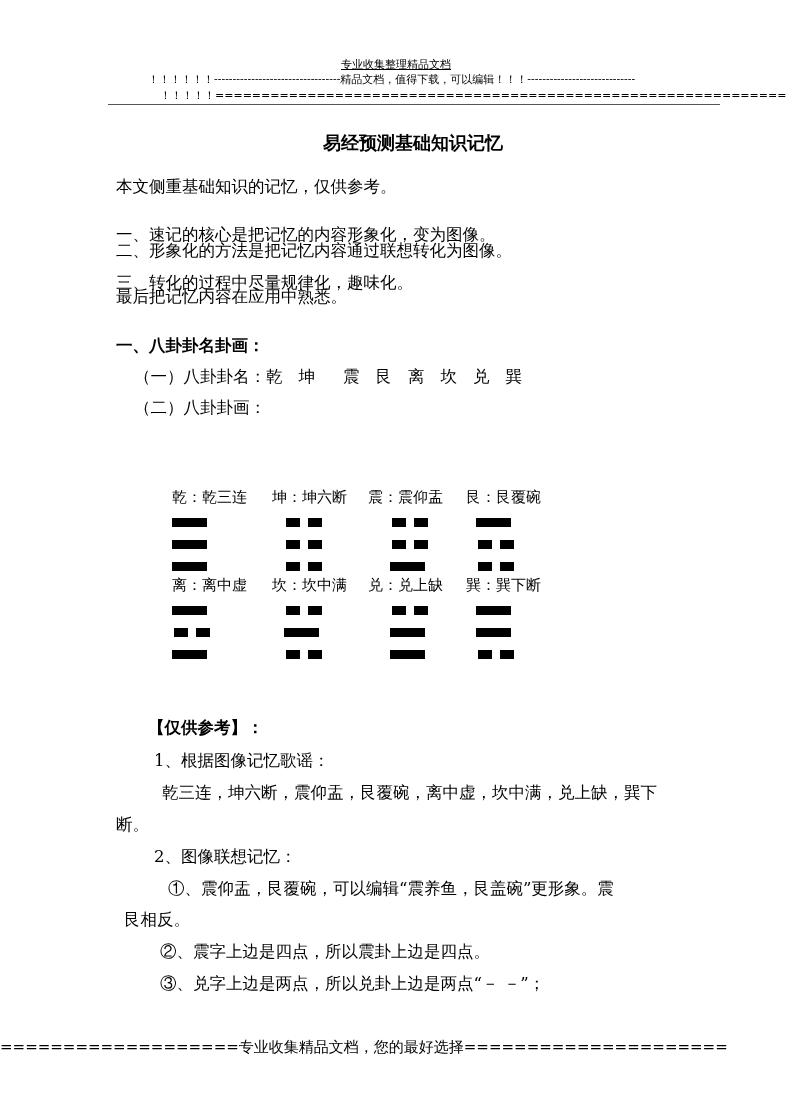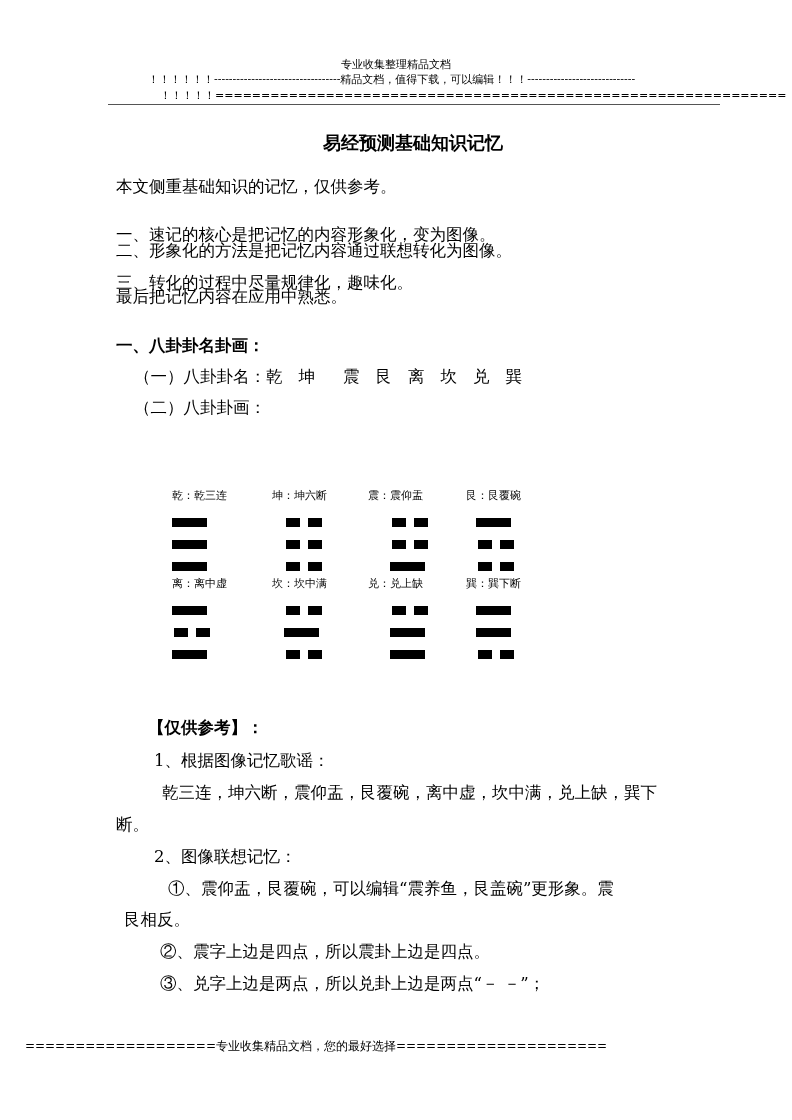--- a/index.html
+++ b/index.html
@@ -1,32 +1,32 @@
 <!DOCTYPE html>
 <html><head>
 <meta charset="utf-8">
 <style>
   html, body { margin: 0; padding: 0; background: #ffffff; }
   body { width: 792px; height: 1120px; position: relative; overflow: hidden;
          font-family: "DejaVu Serif", "Liberation Serif", serif; color: #000; }
   .hdr { position: absolute; left: 0; width: 792px; text-align: center; font-size: 11px; white-space: nowrap; }
-  .hdr1 { top: 57px; }
+  .hdr1 { top: 57px; text-decoration: underline; }
   .hdr2 { top: 72px; left: 148px; width: auto; text-align: left; }
   .hdr3 { top: 88px; left: 160px; width: auto; text-align: left; }
   .rule { position: absolute; top: 104px; left: 108px; width: 612px; height: 0; border-top: 1px solid #555; }
   .title { position: absolute; top: 131px; left: 0; width: 826px; text-align: center;
            font-size: 18px; font-weight: bold; font-family: "DejaVu Sans", sans-serif; }
   .line { position: absolute; left: 108px; font-size: 16.5px; white-space: nowrap; margin-left: 8px; }
   .bold { font-weight: bold; font-family: "DejaVu Sans", sans-serif; text-align: right; }
   .trig-grid { position: absolute; left: 172px; top: 488px; }
   .trig { position: absolute; width: 90px; }
-  .trig .lbl { font-size: 11px; font-family: Liberation Mono, monospace; white-space: nowrap; }
+  .trig .lbl { font-size: 15px; font-family: Liberation Mono, monospace; white-space: nowrap; }
   .bar { position: absolute; height: 9px; }
   .bar .seg { position: absolute; top: 0; height: 9px; background: #000; }
-  .footer { position: absolute; top: 1038px; left: 0; width: 632px; text-align: center; font-size: 12px; white-space: nowrap; }
+  .footer { position: absolute; top: 1038px; left: 0; width: 632px; text-align: center; font-size: 15px; white-space: nowrap; }
 </style>
 </head>
 <body>
 
 <div class="hdr hdr1">专业收集整理精品文档</div>
 <div class="hdr hdr2">！！！！！！----------------------------------精品文档，值得下载，可以编辑！！！-----------------------------</div>
 <div class="hdr hdr3">！！！！！==============================================================</div>
 <div class="rule"></div>
 
 <div class="title">易经预测基础知识记忆</div>

